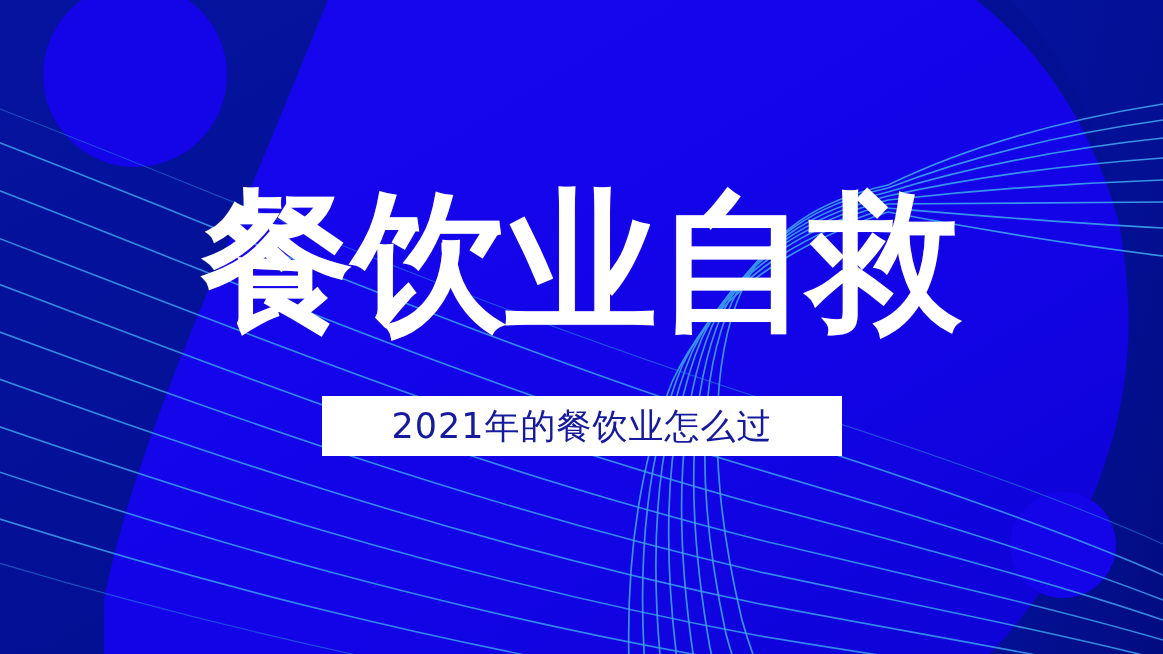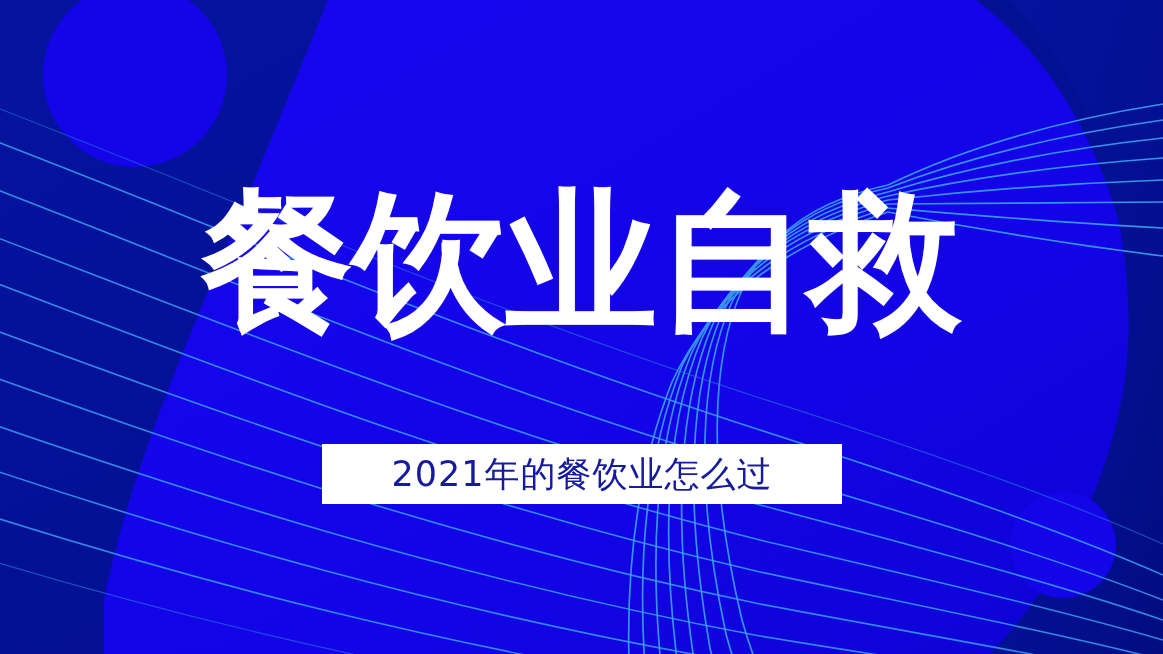--- a/index.html
+++ b/index.html
@@ -51,21 +51,20 @@
   #subtitle-banner {
     position: absolute;
     left: 322px;
     top: 396px;
     width: 520px;
     height: 60px;
     background: #ffffff;
     display: flex;
     align-items: center;
     justify-content: center;
-    margin-top: 48px;
   }
   #subtitle-text {
     color: #161a9c;
     font-family: "DejaVu Sans", "Liberation Sans", sans-serif;
     font-weight: 400;
     font-size: 35px;
     line-height: 1;
     letter-spacing: 1px;
     white-space: nowrap;
   }

